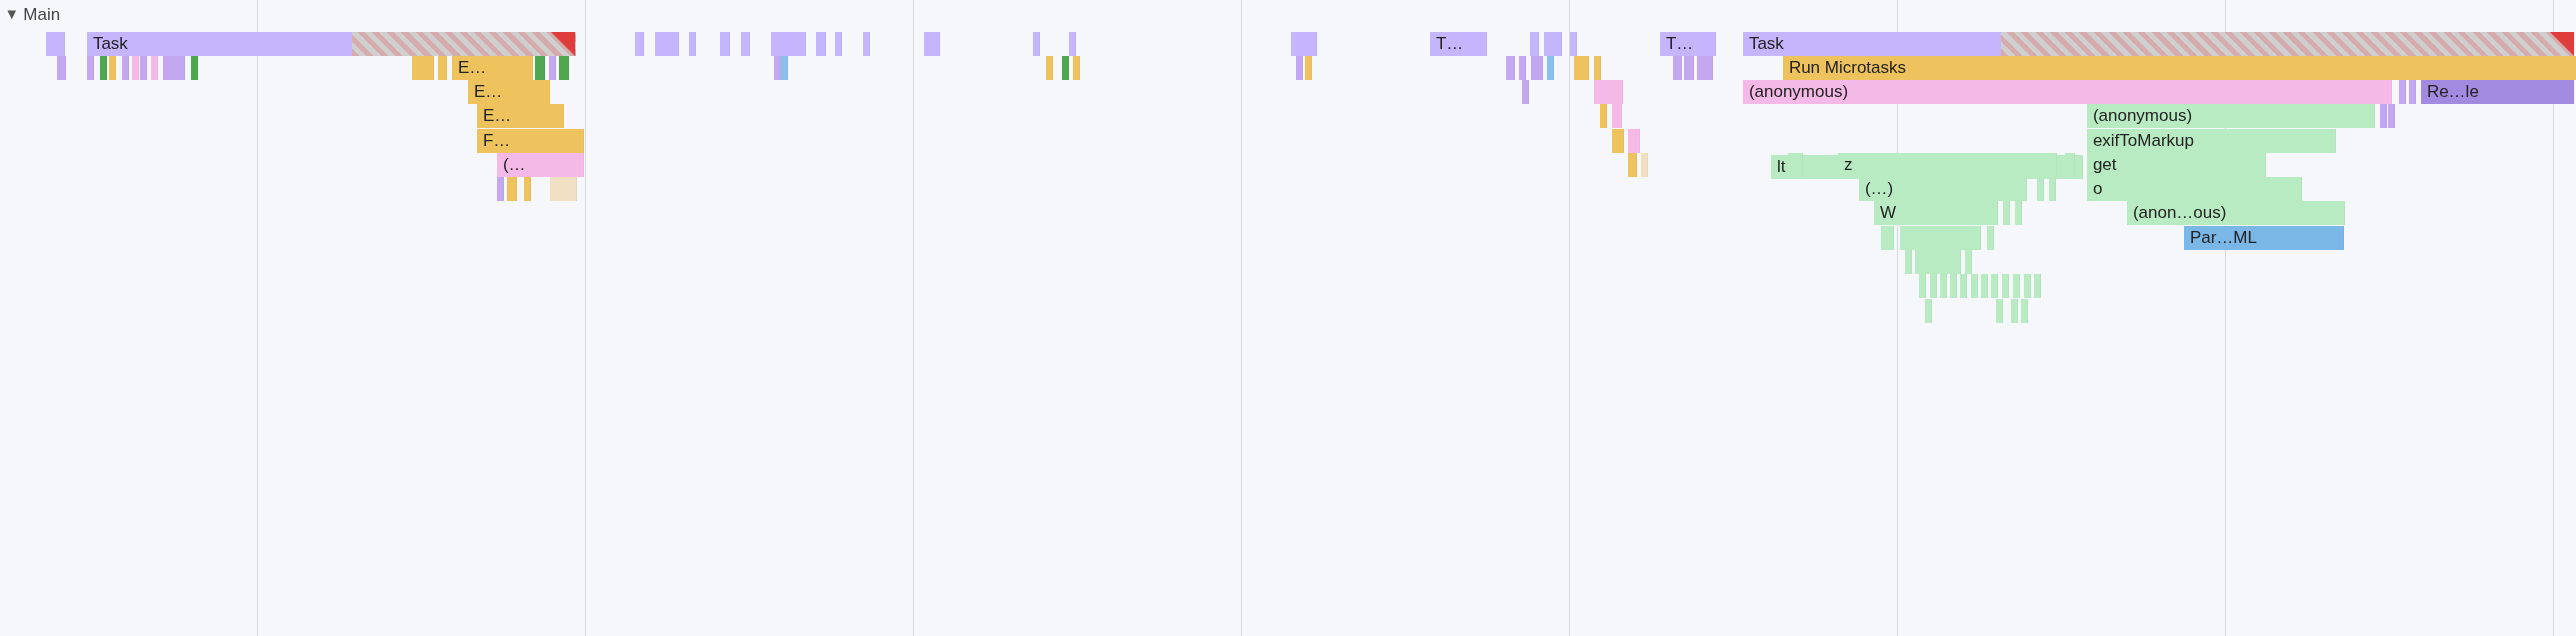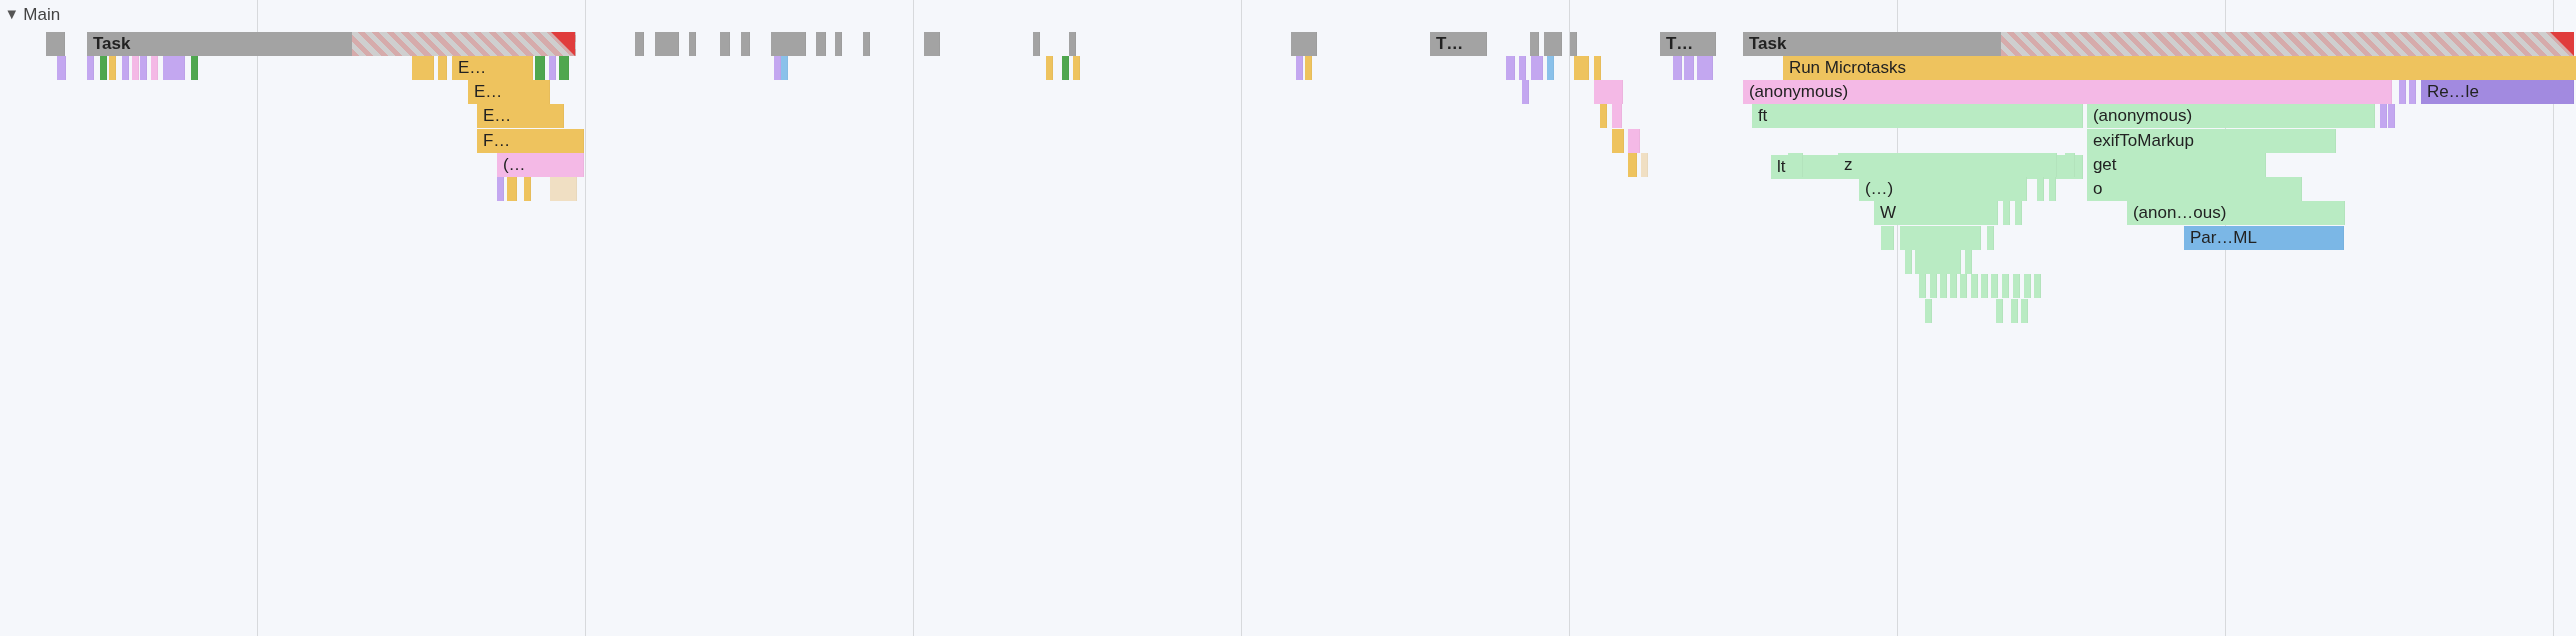--- a/index.html
+++ b/index.html
@@ -51,21 +51,21 @@
   padding-left: 5.9px;
   white-space: nowrap;
   overflow: hidden;
   text-overflow: clip;
   line-height: 24px;
   color: #222;
   font-size: 17px;
   border-right: 0.7px solid rgba(0,0,0,0.03);
   z-index: 2;
 }
-.c-task { background: #a3a3a3; font-weight: bold; }
+.c-task { background: #c4b5fd; }
 .c-script { background: #eec35e; }
 .c-pink { background: #f4b9e6; }
 .c-green { background: #b9ebc3; }
 .c-dgreen { background: #4fa74f; }
 .c-violet { background: #c3a7f0; }
 .c-dviolet { background: #a28ae0; }
 .c-blue { background: #7bb7e6; }
 .c-blue2 { background: #8ac1ea; }
 .c-ltan { background: #f0dfc3; }
 
@@ -175,21 +175,20 @@
       <div class="flame c-pink" style="left: 1594px; width: 29px;"></div>
       <div class="flame c-pink" style="left: 1743px; width: 649px;">(anonymous)</div>
       <div class="flame c-violet" style="left: 2399px; width: 5.9px;"></div>
       <div class="flame c-violet" style="left: 2409px; width: 5.9px;"></div>
       <div class="flame c-dviolet" style="left: 2421px; width: 153px;">Re…le</div>
     </div>
     <div class="row" style="top: 104px;">
       <div class="flame c-script" style="left: 477px; width: 87px;">E…</div>
       <div class="flame c-script" style="left: 1600px; width: 5.9px;"></div>
       <div class="flame c-pink" style="left: 1612px; width: 10.3px;"></div>
-      <div class="flame c-green" style="left: 1752px; width: 331px;">ft</div>
       <div class="flame c-green" style="left: 2087px; width: 288px;">(anonymous)</div>
       <div class="flame c-violet" style="left: 2380px; width: 5.9px;"></div>
       <div class="flame c-violet" style="left: 2388px; width: 5.9px;"></div>
     </div>
     <div class="row" style="top: 129px;">
       <div class="flame c-script" style="left: 477px; width: 107px;">F…</div>
       <div class="flame c-script" style="left: 1612px; width: 11.8px;"></div>
       <div class="flame c-pink" style="left: 1628px; width: 11.8px;"></div>
       <div class="flame c-green" style="left: 1771px; width: 312px; margin-top: 26px;">lt</div>
       <div class="flame c-green" style="left: 2087px; width: 249px;">exifToMarkup</div>

